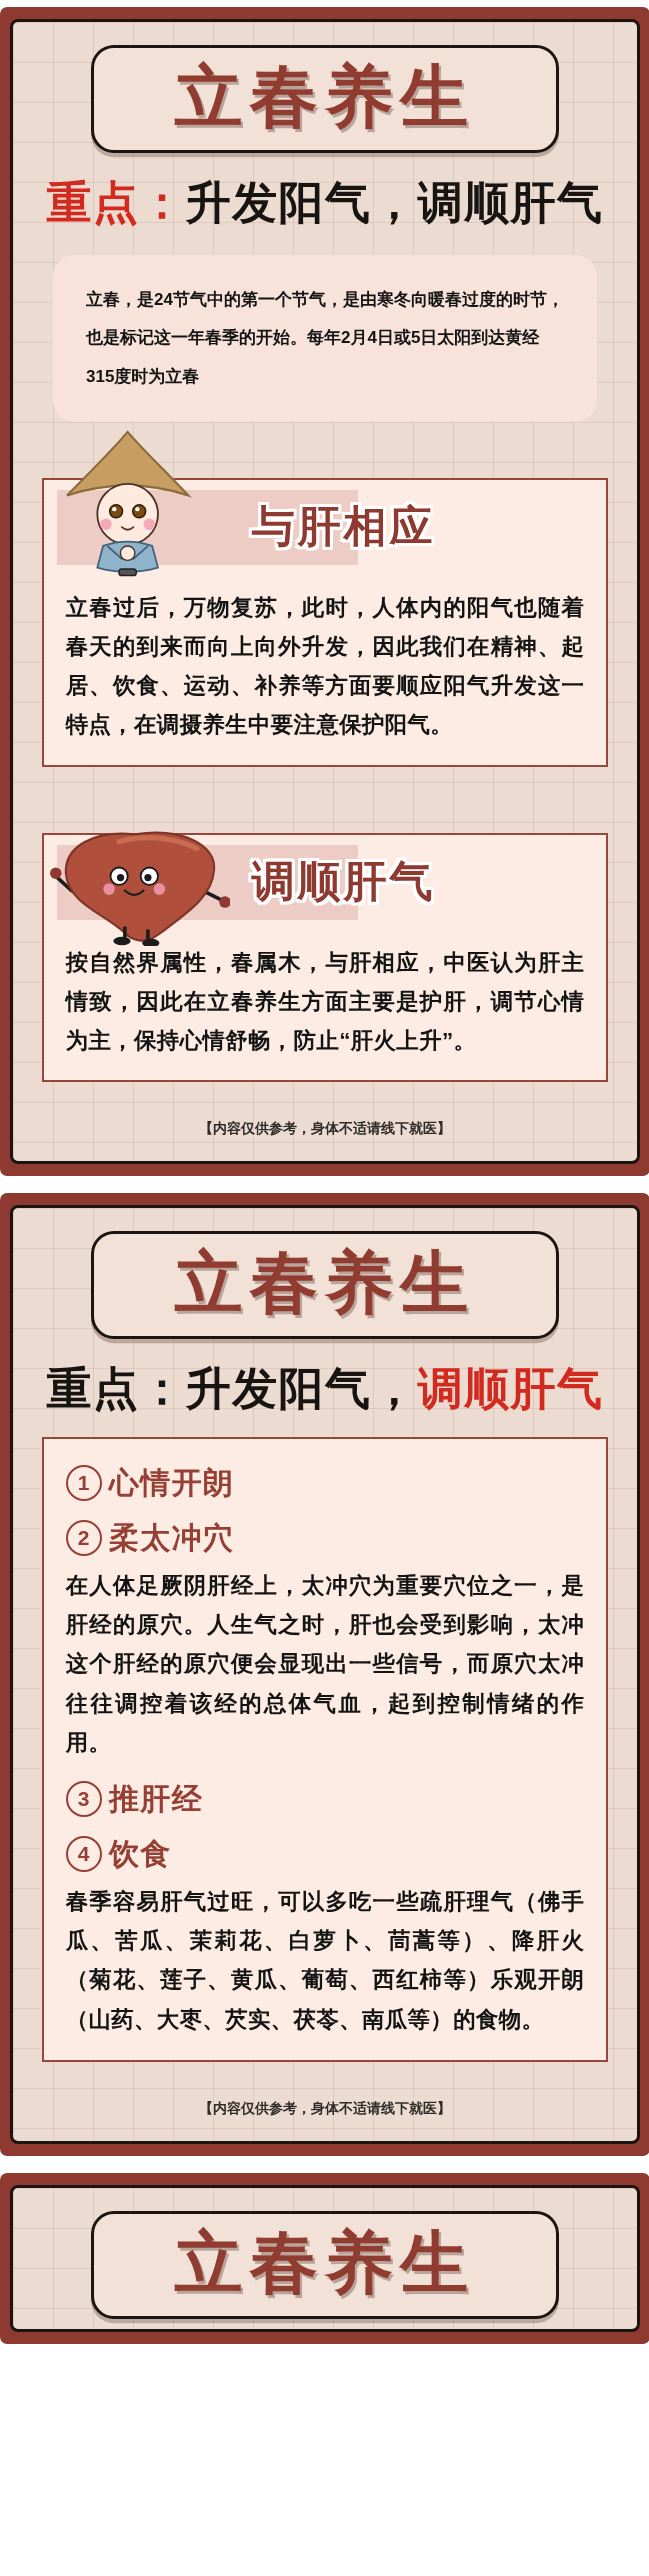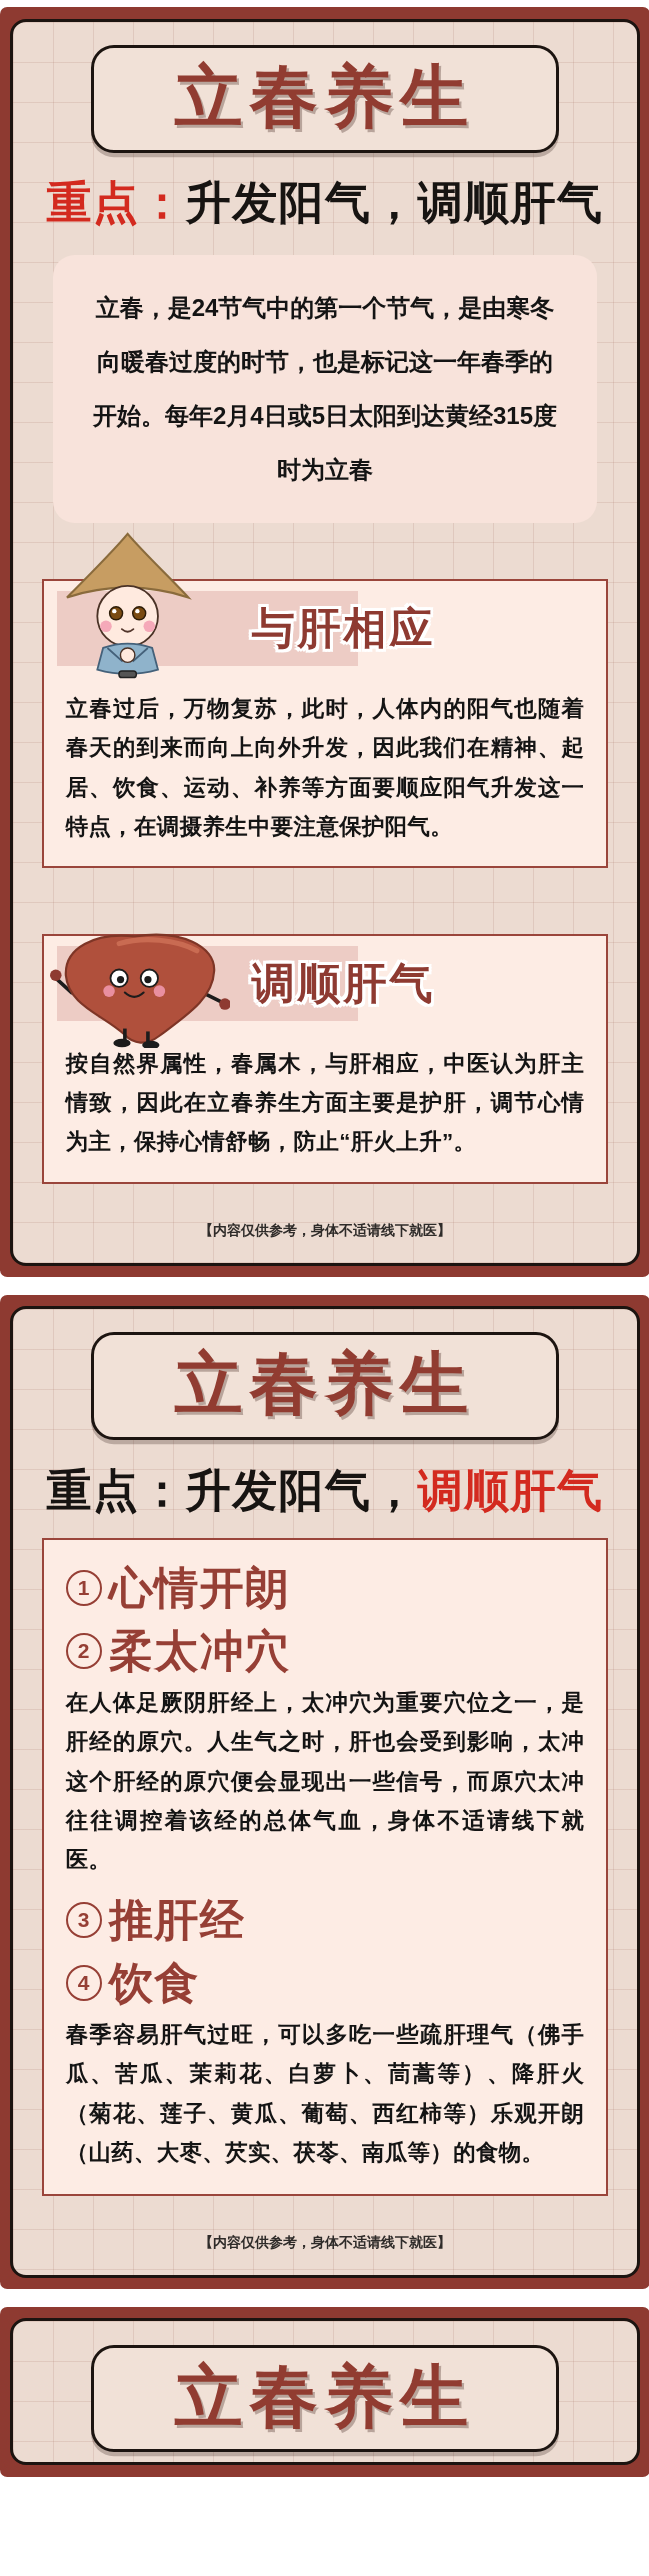--- a/index.html
+++ b/index.html
@@ -25,21 +25,21 @@
   }
   .panel:last-child{margin-bottom:0;}
 
   .card{
     background-color:var(--card-cream);
     background-image:
       linear-gradient(rgba(168,118,105,0.18) 0.7px, transparent 0.7px),
       linear-gradient(90deg, rgba(168,118,105,0.18) 0.7px, transparent 0.7px);
     background-size:40px 40px;
     border:3.6px solid #1c1410;
-    border-radius:16px;
+    border-radius:8px;
     padding:19px 0 10px;
     overflow:visible;
   }
 
   .title-box{
     width:448px;
     margin:4.3px auto 0;
     background:var(--title-cream);
     border:3.6px solid #1c1410;
     border-radius:23px;
@@ -67,24 +67,24 @@
     white-space:nowrap;
   }
   .seg-black{color:var(--ink);margin-top:29px;}
   .seg-red{color:var(--red);}
 
   .intro-box{
     margin:26px 40px 14.4px;
     background:var(--intro-pink);
     border-radius:21.7px;
     padding:26px 33px;
-    font-size:24px;
+    font-size:17px;
     font-weight:700;
     color:#141414;
-    text-align:center;
+    text-align:left;
     line-height:2.25;
   }
 
   .sec-box{
     margin:66px 29px 24.5px;
     border:2.2px solid #9a453b;
     background:var(--box-pink);
     padding:0 21.7px 20px;
     position:relative;
   }
@@ -126,21 +126,21 @@
     color:#963f35;
     margin:19px 0 10px;
   }
   .num-circle{
     flex:0 0 auto;
     width:32px;height:32px;
     border:2.2px solid #963f35;border-radius:50%;
     display:flex;align-items:center;justify-content:center;
     font-size:21px;font-weight:800;
   }
-  .item-title{font-size:44px;font-weight:800;letter-spacing:1.4px;line-height:1;}
+  .item-title{font-size:30px;font-weight:800;letter-spacing:1.4px;line-height:1;}
 
   .footer-note{
     text-align:center;
     font-size:14px;
     font-weight:700;
     color:#2e2b29;
     margin:38px 0 13px;
   }
 </style>
 </head>
@@ -229,21 +229,21 @@
             <div class="item-head">
               <span class="num-circle">1</span>
               <span class="item-title">心情开朗</span>
             </div>
           </div>
           <div class="item">
             <div class="item-head">
               <span class="num-circle">2</span>
               <span class="item-title">柔太冲穴</span>
             </div>
-            <p class="item-body">在人体足厥阴肝经上，太冲穴为重要穴位之一，是肝经的原穴。人生气之时，肝也会受到影响，太冲这个肝经的原穴便会显现出一些信号，而原穴太冲往往调控着该经的总体气血，身体不适请线下就医。</p>
+            <p class="item-body">在人体足厥阴肝经上，太冲穴为重要穴位之一，是肝经的原穴。人生气之时，肝也会受到影响，太冲这个肝经的原穴便会显现出一些信号，而原穴太冲往往调控着该经的总体气血，起到控制情绪的作用。</p>
           </div>
           <div class="item">
             <div class="item-head">
               <span class="num-circle">3</span>
               <span class="item-title">推肝经</span>
             </div>
           </div>
           <div class="item">
             <div class="item-head">
               <span class="num-circle">4</span>

